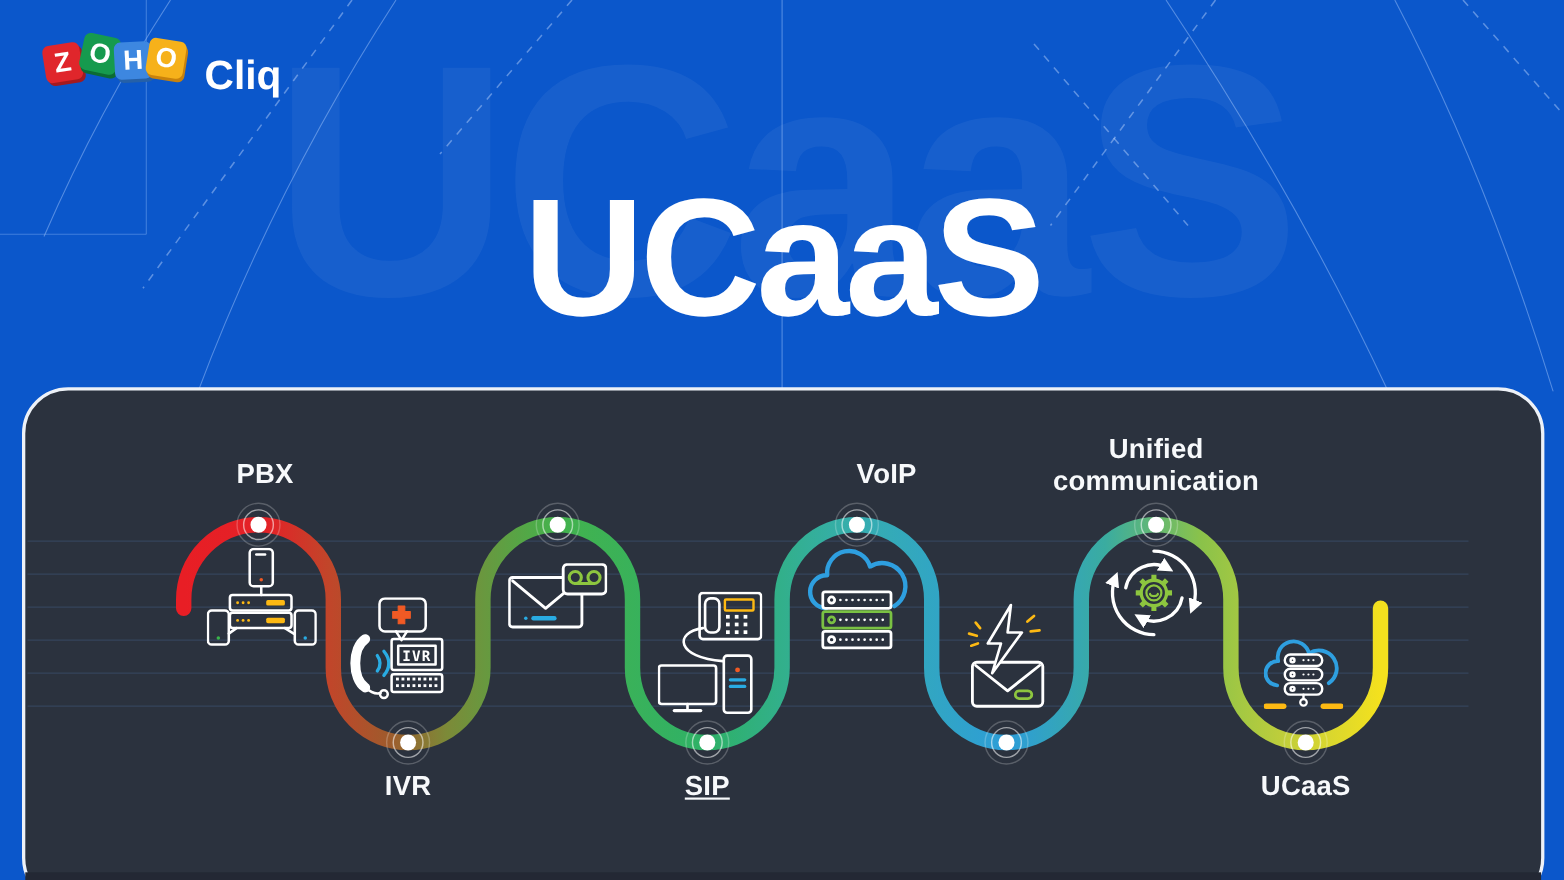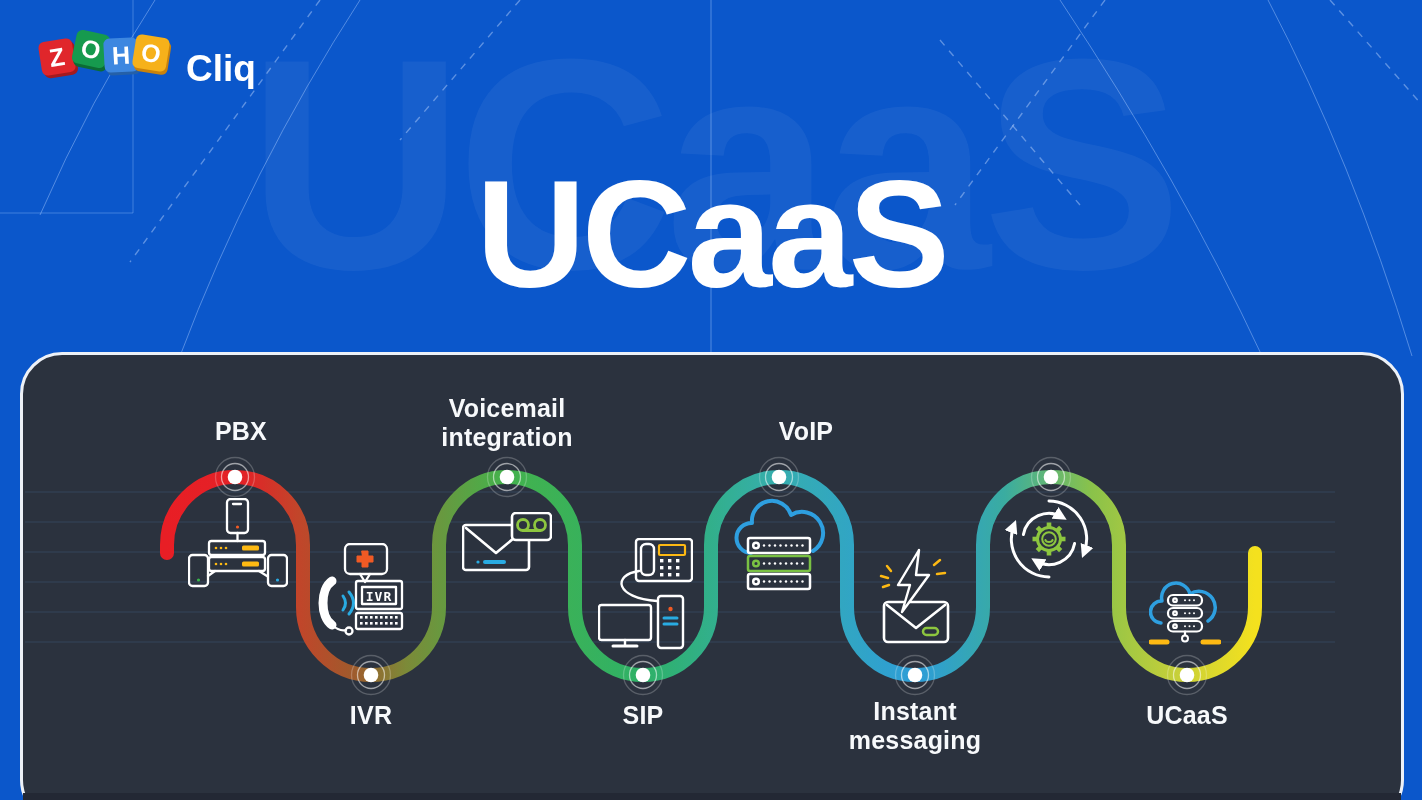--- a/index.html
+++ b/index.html
@@ -413,21 +413,20 @@
         <line x1="36" y1="57.5" x2="36" y2="61"></line>
         <circle cx="36" cy="64.5" r="3" stroke-width="2"></circle>
       </g>
       <line x1="2" y1="68" x2="18" y2="68" stroke="#fdb913" stroke-width="5"></line>
       <line x1="54" y1="68" x2="70" y2="68" stroke="#fdb913" stroke-width="5"></line>
     </svg>
   </div>
 
   <div class="node-label" style="left:171px;top:417px;width:140px;">PBX</div>
   <div class="node-label" style="left:301px;top:701px;width:140px;">IVR</div>
-  <div class="node-label" style="left:407px;top:394px;width:200px;">Voicemail integration</div>
-  <div class="node-label" style="left:573px;top:701px;width:140px;">SIP</div>
+  <div class="node-label" style="left:573px;top:701px;width:140px;text-decoration:underline;">SIP</div>
   <div class="node-label" style="left:736px;top:417px;width:140px;">VoIP</div>
-  <div class="node-label" style="left:830px;top:697px;width:170px;">Instant messaging</div>
+  <div class="node-label" style="left:941px;top:394px;width:220px;">Unified communication</div>
   <div class="node-label" style="left:1107px;top:701px;width:160px;">UCaaS</div>
 
   <div class="panel-bottom-edge"></div>
 
 </div>
 
 </body></html>

